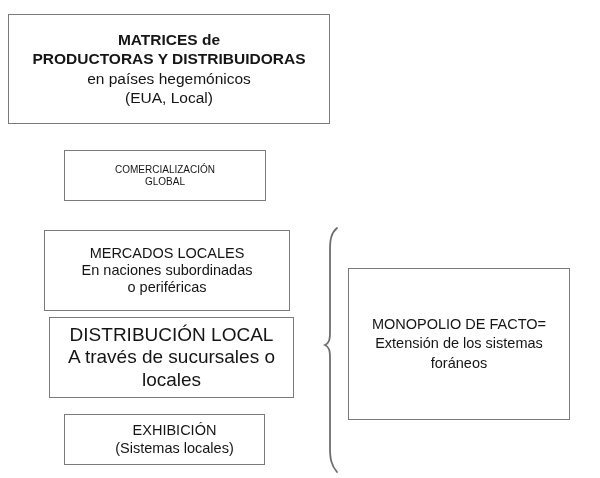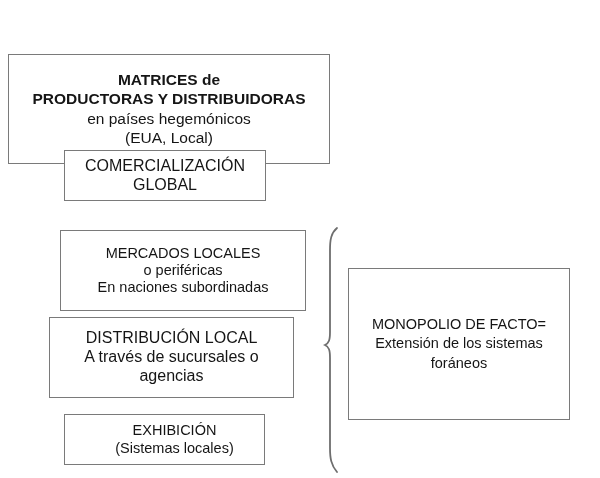--- a/index.html
+++ b/index.html
@@ -32,37 +32,36 @@
   .node .ln {
     display: block;
     white-space: nowrap;
   }
   .bold { font-weight: bold; }
 
   
   #box-matrices {
     left: 8px;  top: 14px;  width: 322px; height: 110px;
     font-size: 15.5px;
-    margin-top: 40px;
   }
   #box-matrices .ln { padding: 0.5px 0; }
 
   #box-comercializacion {
     left: 64px; top: 150px; width: 202px; height: 51px;
-    font-size: 16px;
+    font-size: 10px;
   }
 
   #box-mercados {
-    left: 60px; top: 230px; width: 246px; height: 81px;
+    left: 44px; top: 230px; width: 246px; height: 81px;
     font-size: 14.5px;
   }
 
   #box-distribucion {
     left: 49px; top: 317px; width: 245px; height: 81px;
-    font-size: 16px;
+    font-size: 19px;
   }
 
   #box-exhibicion {
     left: 64px; top: 414px; width: 201px; height: 51px;
     font-size: 14.5px;
     padding-left: 20px;
   }
 
   #box-monopolio {
     left: 348px; top: 268px; width: 222px; height: 152px;
@@ -93,28 +92,28 @@
     <span class="ln">(EUA, Local)</span>
   </div>
 
   <div class="node" id="box-comercializacion">
     <span class="ln">COMERCIALIZACIÓN</span>
     <span class="ln">GLOBAL</span>
   </div>
 
   <div class="node" id="box-mercados">
     <span class="ln">MERCADOS LOCALES</span>
+    <span class="ln">En naciones subordinadas</span>
     <span class="ln">o periféricas</span>
-    <span class="ln">En naciones subordinadas</span>
   </div>
 
   <div class="node" id="box-distribucion">
     <span class="ln">DISTRIBUCIÓN LOCAL</span>
     <span class="ln">A través de sucursales o</span>
-    <span class="ln">agencias</span>
+    <span class="ln">locales</span>
   </div>
 
   <div class="node" id="box-exhibicion">
     <span class="ln">EXHIBICIÓN</span>
     <span class="ln">(Sistemas locales)</span>
   </div>
 
   <div id="brace-group">
     <svg width="30" height="248" viewBox="0 0 30 248" xmlns="http://www.w3.org/2000/svg">
       <path d="M 21 2

